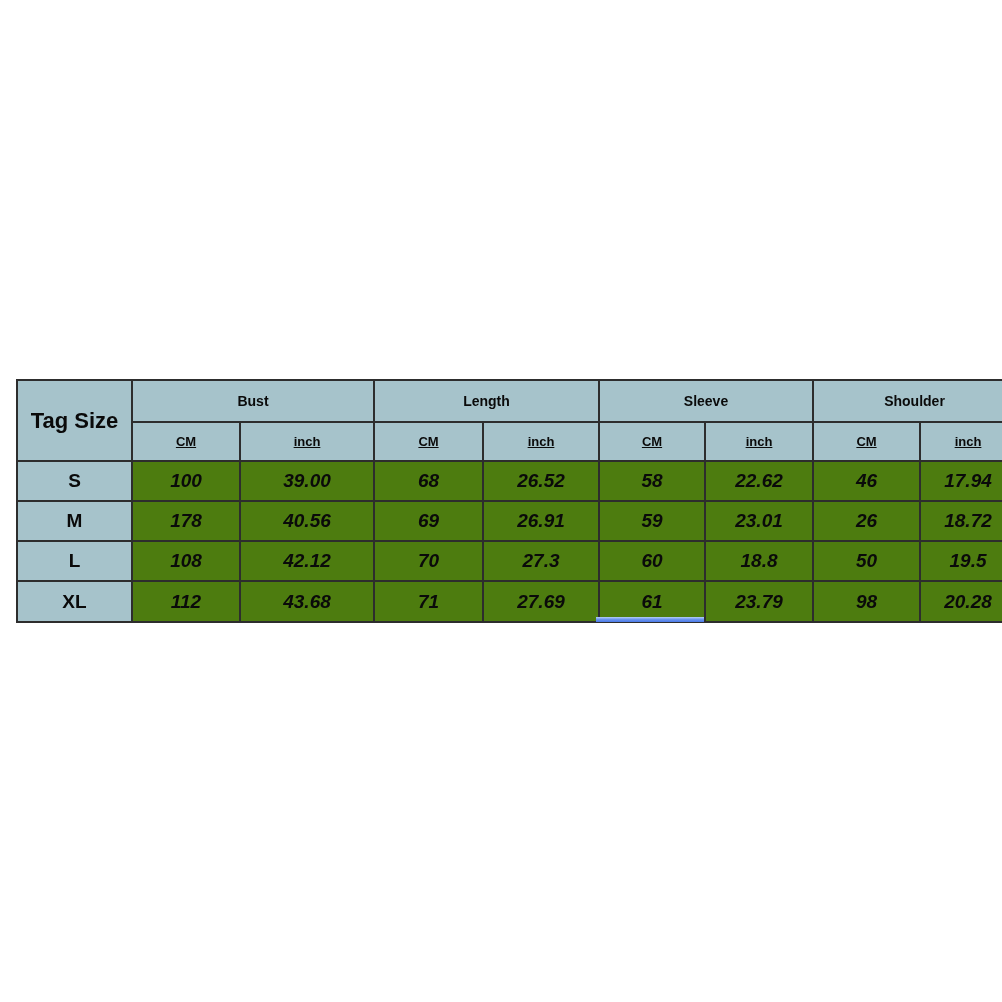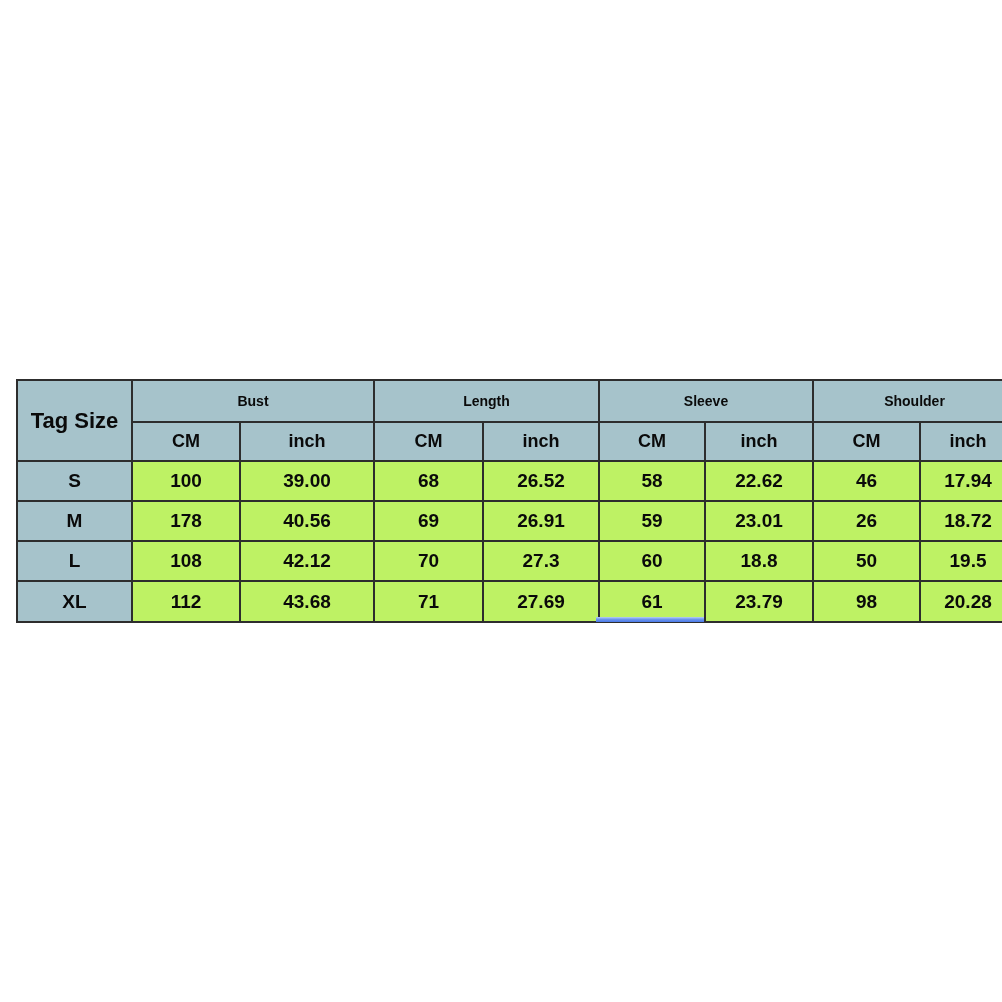--- a/index.html
+++ b/index.html
@@ -36,35 +36,37 @@
     overflow: hidden;
     white-space: nowrap;
   }
   table.size-chart .no-right {
     border-right: 0;
   }
   .hdr-bg {
     background: #a6c3cb;
   }
   .data-bg {
-    background: #bef264;
+    background: #4d7c0f;
+    font-style: italic;
   }
   .corner-cell {
     font-size: 22px;
     font-weight: 700;
   }
   .group-cell {
     font-size: 14px;
     font-weight: 700;
     height: 40px;
   }
   .unit-cell {
-    font-size: 18px;
+    font-size: 13px;
     font-weight: 700;
     height: 37px;
+    text-decoration: underline;
   }
   .tag-cell {
     font-size: 19px;
     font-weight: 700;
   }
   .val-cell {
     font-size: 19px;
     font-weight: 700;
   }
   tr.data-row {

